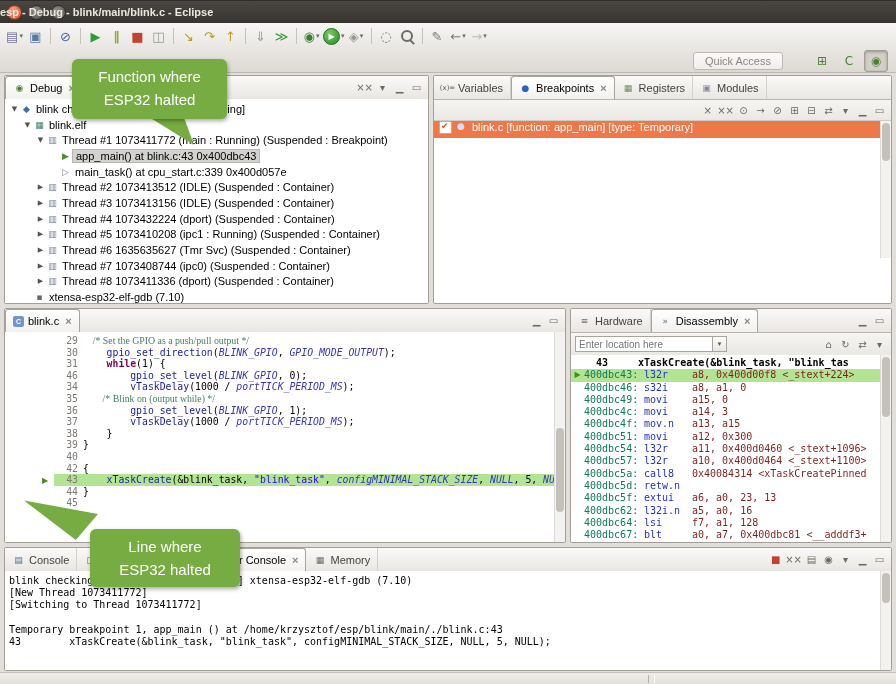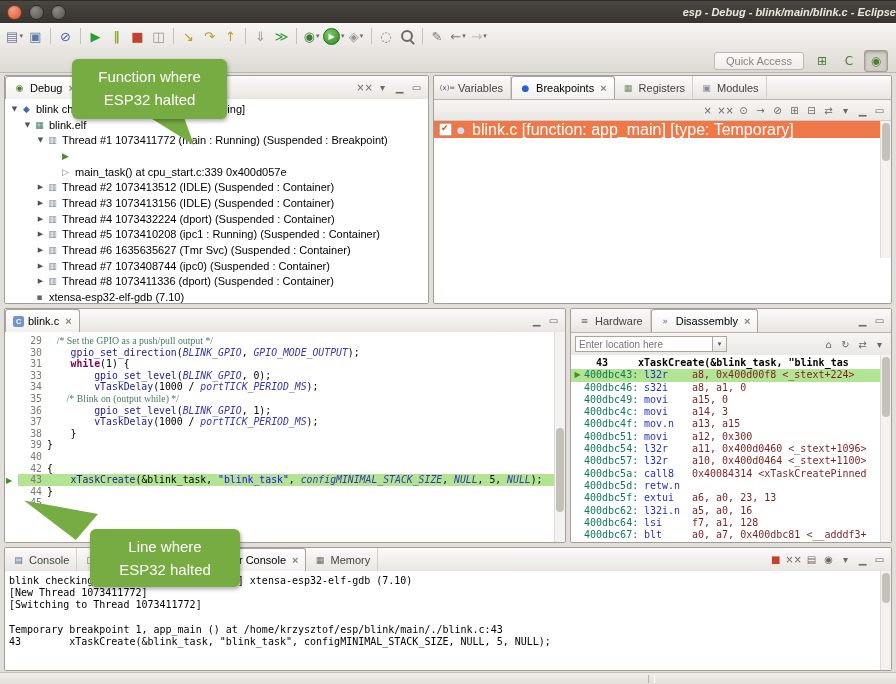--- a/index.html
+++ b/index.html
@@ -1,24 +1,24 @@
 <!DOCTYPE html>
 <html><head>
 <meta charset="utf-8">
 <style>
   html,body{margin:0;padding:0;background:#555;}
   .win{position:relative;width:896px;height:684px;background:#e2dfda;font-family:"Liberation Sans",sans-serif;overflow:hidden;border-top:1px solid #2f2d29;}
   
   .titlebar{position:absolute;left:0;top:0;width:100%;height:22px;background:linear-gradient(#4a4742,#37342f);display:flex;align-items:center;}
   .wbtn{width:13px;height:13px;border-radius:50%;margin-left:7px;background:radial-gradient(circle at 35% 30%,#8d8a84,#55524c);border:1px solid #2b2925;flex:none;}
   .wbtn.close{background:radial-gradient(circle at 35% 30%,#f0a183,#d9542f);border-color:#8c3318;}
-  .title{position:absolute;left:0;right:0;text-align:right;color:#ece8e0;font-size:11px;font-weight:bold;pointer-events:none;font-style:italic;}
+  .title{position:absolute;left:0;right:0;text-align:left;color:#ece8e0;font-size:11px;font-weight:bold;pointer-events:none;}
   
   .toolbar{position:absolute;left:0;top:22px;width:100%;height:26px;background:linear-gradient(#f7f6f4,#e9e6e2);display:flex;align-items:center;padding-left:4px;box-sizing:border-box;}
-  .toolbar2{position:absolute;left:0;top:48px;width:100%;height:24px;background:linear-gradient(#e9e6e2,#ddd9d3);border-bottom:1px solid #bdb9b2;display:flex;align-items:center;justify-content:flex-end;gap:6px;padding-right:8px;box-sizing:border-box;}
+  .toolbar2{position:absolute;left:0;top:48px;width:100%;height:24px;background:linear-gradient(#e9e6e2,#ddd9d3);border-bottom:1px solid #bdb9b2;display:flex;align-items:center;justify-content:flex-end;gap:27px;padding-right:8px;box-sizing:border-box;}
   .tb-btn{height:20px;min-width:19px;display:flex;align-items:center;justify-content:center;margin:0 1px;border-radius:3px;font-family:"DejaVu Sans",sans-serif;font-size:13px;}
   .tb-glyph{font-family:"DejaVu Sans",sans-serif;}
   .tb-btn .dd{font-size:7px;color:#6e6a64;margin-left:1px;}
   .tb-sep{width:1px;height:16px;background:#c6c2bb;margin:0 4px;flex:none;}
   .circle{width:15px;height:15px;border-radius:50%;background:radial-gradient(circle at 35% 30%,#7cc95e,#2e8b2e);color:#fff;font-size:8px;display:flex;align-items:center;justify-content:center;border:1px solid #1e6b1e;}
   .magicon{width:8px;height:8px;border:2px solid #6d6a64;border-radius:50%;position:relative;margin:3px;}
   .magicon::after{content:"";position:absolute;width:2px;height:6px;background:#6d6a64;left:8px;top:7px;transform:rotate(-45deg);}
   .qa{border:1px solid #bdb9b2;border-radius:3px;color:#8a867f;font-size:11px;padding:2px 11px;background:linear-gradient(#fbfaf9,#efedea);}
   .persp{display:flex;align-items:center;gap:3px;}
   .pbtn{min-width:22px;height:20px;border:1px solid transparent;border-radius:3px;display:flex;align-items:center;justify-content:center;font-family:"DejaVu Sans",sans-serif;font-size:12px;color:#4a7f33;}
@@ -42,29 +42,29 @@
   .vt{min-width:15px;height:15px;display:flex;align-items:center;justify-content:center;color:#6d6a64;font-family:"DejaVu Sans",sans-serif;font-size:10px;border-radius:2px;}
   
   .tree{position:absolute;top:23px;left:0;right:0;bottom:0;background:#fff;overflow:hidden;padding-top:2px;}
   .trow{height:15.7px;display:flex;align-items:center;font-size:11px;white-space:nowrap;}
   .tarrow{width:11px;text-align:center;font-size:7px;color:#55534e;font-family:"DejaVu Sans",sans-serif;flex:none;}
   .tlabel{padding:0 3px;}
   .tlabel.sel{background:#d4d2cf;border:1px solid #b9b6b1;}
   
   .vstrip{height:20px;background:linear-gradient(#f6f5f3,#eae8e4);border-bottom:1px solid #cfccc6;display:flex;justify-content:flex-end;align-items:center;gap:2px;padding-right:4px;}
   .bplist{position:relative;height:137px;background:#fff;}
-  .bp-row{height:17px;background:#ef7848;display:flex;align-items:center;gap:5px;padding-left:5px;color:#fff;font-size:16px;}
+  .bp-row{height:17px;background:#ef7848;display:flex;align-items:flex-start;gap:5px;padding-left:5px;color:#fff;font-size:11px;}
   .bp-check{width:11px;height:11px;background:#fff;border:1px solid #b5b1aa;border-radius:2px;position:relative;flex:none;}
   .bp-check::after{content:"✔";color:#d4541e;font-size:9px;position:absolute;left:1px;top:-1px;font-family:"DejaVu Sans",sans-serif;}
   .bp-icon{flex:none;width:10px;font-family:"DejaVu Sans",sans-serif;font-size:9px;color:#cfe0f5;}
   .bp-icon::before{content:"●";}
   .details{border-top:1px solid #d8d5d0;padding:8px 7px;font-size:11px;color:#2b2b2b;background:#fff;}
   
   .edit{position:absolute;top:23px;left:0;right:10px;bottom:0;background:#fff;font-family:"DejaVu Sans Mono",monospace;font-size:9.8px;padding-top:3px;overflow:hidden;}
-  .eline{display:flex;height:11.6px;line-height:11.6px;white-space:pre;}
+  .eline{display:flex;height:11.6px;line-height:11.6px;white-space:pre;margin-left:36px;}
   .emark{width:13px;flex:none;position:relative;}
   .enum{width:24px;flex:none;text-align:right;padding-right:5px;color:#7d7a75;}
   .ecode{flex:1;}
   .eline.cur .ecode,.eline.cur .enum{background:#b2e494;}
   .bpdot{position:absolute;left:2px;top:2px;width:8px;height:8px;border-radius:50%;background:radial-gradient(circle at 35% 30%,#7fa8e8,#2a5db8);}
   .iparrow{position:absolute;left:1px;top:1px;font-size:8px;font-family:"DejaVu Sans",sans-serif;color:#3f8f1f;}
   .pl{color:#000;} .cm{color:#3f7f5f;font-family:Liberation Serif, serif;} .kw{color:#7f0055;font-weight:bold;} .st{color:#2a00ff;} .mc{color:#3737b5;font-style:italic;} .fn{color:#1a1a9c;}
   
   .combo-row{height:22px;background:linear-gradient(#f6f5f3,#eae8e4);border-bottom:1px solid #cfccc6;display:flex;align-items:center;padding:0 4px;}
   .loc{width:138px;height:16px;border:1px solid #a9a49c;font-size:10px;padding:0 3px;color:#333;font-family:"Liberation Sans",sans-serif;box-sizing:border-box;}
@@ -223,20 +223,21 @@
           <span class="tlabel">blink.elf</span>
         </div>
         <div class="trow" style="padding-left: 30px;">
           <span class="tarrow">▼</span>
           <span class="ticon" style="color: rgb(119, 131, 154);">▥</span>
           <span class="tlabel">Thread #1 1073411772 (main : Running) (Suspended : Breakpoint)</span>
         </div>
         <div class="trow" style="padding-left: 43px;">
           <span class="tarrow"></span>
           <span class="ticon" style="color: rgb(74, 143, 42);">▶</span>
+          <span class="tlabel sel">app_main() at blink.c:43 0x400dbc43</span>
         </div>
         <div class="trow" style="padding-left: 43px;">
           <span class="tarrow"></span>
           <span class="ticon" style="color: rgb(119, 131, 154);">▷</span>
           <span class="tlabel">main_task() at cpu_start.c:339 0x400d057e</span>
         </div>
         <div class="trow" style="padding-left: 30px;">
           <span class="tarrow">▶</span>
           <span class="ticon" style="color: rgb(119, 131, 154);">▥</span>
           <span class="tlabel">Thread #2 1073413512 (IDLE) (Suspended : Container)</span>
@@ -337,21 +338,21 @@
         </div>
       <div class="vtools" id="ed-tools">
           <span class="vt">▁</span>
           <span class="vt">▭</span>
         </div>
     </div>
     <div class="edit" id="editor-lines">
         <div class="eline"><span class="emark"></span><span class="enum">29</span><span class="ecode"><span class="cm">    /* Set the GPIO as a push/pull output */</span></span></div>
         <div class="eline"><span class="emark"></span><span class="enum">30</span><span class="ecode"><span class="pl">    </span><span class="fn">gpio_set_direction</span><span class="pl">(</span><span class="mc">BLINK_GPIO</span><span class="pl">, </span><span class="mc">GPIO_MODE_OUTPUT</span><span class="pl">);</span></span></div>
         <div class="eline"><span class="emark"></span><span class="enum">31</span><span class="ecode"><span class="pl">    </span><span class="kw">while</span><span class="pl">(1) {</span></span></div>
-        <div class="eline"><span class="emark"></span><span class="enum">33</span><span class="ecode"><span class="pl">        </span><span class="fn">gpio_set_level</span><span class="pl">(</span><span class="mc">BLINK_GPIO</span><span class="pl">, 0);</span></span></div>
+        <div class="eline"><span class="emark"></span><span class="enum">46</span><span class="ecode"><span class="pl">        </span><span class="fn">gpio_set_level</span><span class="pl">(</span><span class="mc">BLINK_GPIO</span><span class="pl">, 0);</span></span></div>
         <div class="eline"><span class="emark"></span><span class="enum">34</span><span class="ecode"><span class="pl">        </span><span class="fn">vTaskDelay</span><span class="pl">(1000 / </span><span class="mc">portTICK_PERIOD_MS</span><span class="pl">);</span></span></div>
         <div class="eline"><span class="emark"></span><span class="enum">35</span><span class="ecode"><span class="cm">        /* Blink on (output while) */</span></span></div>
         <div class="eline"><span class="emark"></span><span class="enum">36</span><span class="ecode"><span class="pl">        </span><span class="fn">gpio_set_level</span><span class="pl">(</span><span class="mc">BLINK_GPIO</span><span class="pl">, 1);</span></span></div>
         <div class="eline"><span class="emark"></span><span class="enum">37</span><span class="ecode"><span class="pl">        </span><span class="fn">vTaskDelay</span><span class="pl">(1000 / </span><span class="mc">portTICK_PERIOD_MS</span><span class="pl">);</span></span></div>
         <div class="eline"><span class="emark"></span><span class="enum">38</span><span class="ecode"><span class="pl">    }</span></span></div>
         <div class="eline"><span class="emark"></span><span class="enum">39</span><span class="ecode"><span class="pl">}</span></span></div>
         <div class="eline"><span class="emark"></span><span class="enum">40</span><span class="ecode"></span></div>
         <div class="eline"><span class="emark"></span><span class="enum">42</span><span class="ecode"><span class="pl">{</span></span></div>
         <div class="eline cur"><span class="emark"><span class="iparrow">▶</span></span><span class="enum">43</span><span class="ecode"><span class="pl">    </span><span class="fn">xTaskCreate</span><span class="pl">(&amp;blink_task, </span><span class="st">"blink_task"</span><span class="pl">, </span><span class="mc">configMINIMAL_STACK_SIZE</span><span class="pl">, </span><span class="mc">NULL</span><span class="pl">, 5, </span><span class="mc">NULL</span><span class="pl">);</span></span></div>
         <div class="eline"><span class="emark"></span><span class="enum">44</span><span class="ecode"><span class="pl">}</span></span></div>

